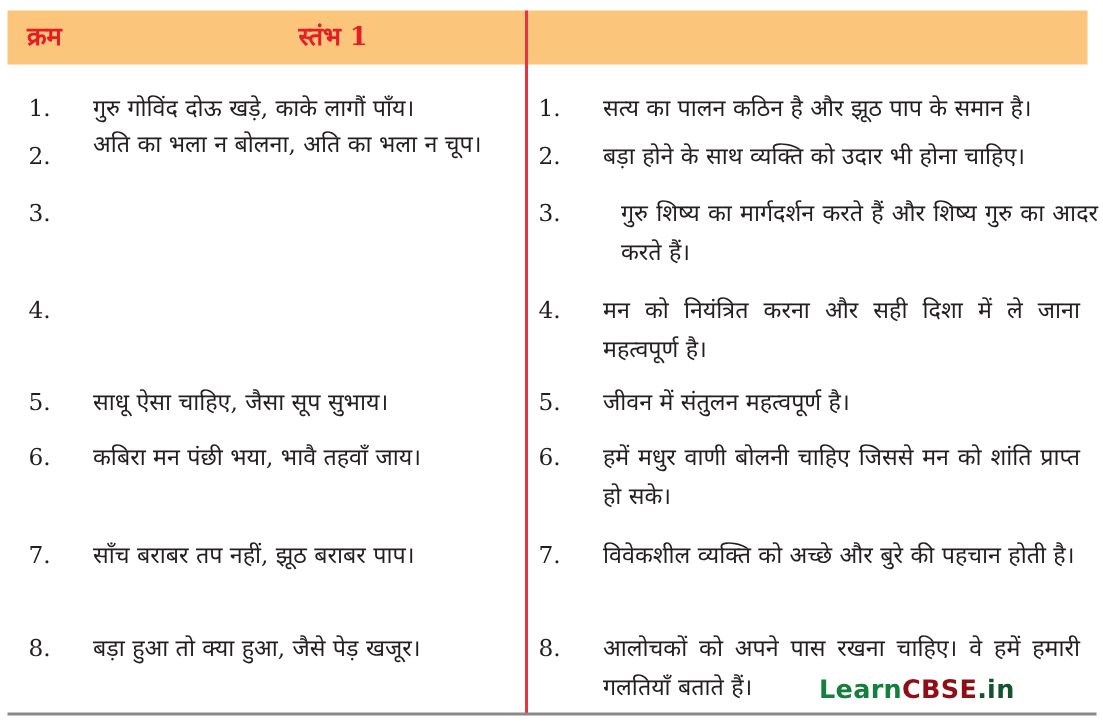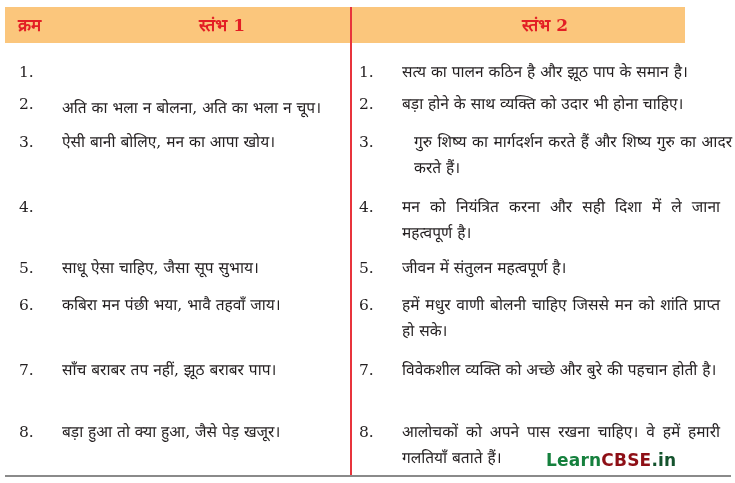--- a/index.html
+++ b/index.html
@@ -22,20 +22,21 @@
       width: 726px;
       height: 469px;
     }
     .header-band {
       position: absolute;
       left: 0;
       top: 0;
       width: 680px;
       height: 36px;
       background: #fbc67c;
+      padding-left: 40px;
     }
     .hdr {
       position: absolute;
       top: 0;
       height: 36px;
       line-height: 36px;
       color: #e31e24;
       font-weight: bold;
       font-size: 17px;
       white-space: nowrap;
@@ -86,33 +87,32 @@
     .wm-cbse { color: #8e0f16; }
     .wm-in { color: #14532d; }
   </style>
 </head>
 <body>
 
 <div class="table">
   <div class="header-band">
     <span class="hdr hdr-kram">क्रम</span>
     <span class="hdr hdr-col1">स्तंभ 1</span>
-    <span class="hdr hdr-col2">स्तंभ 2</span>
   </div>
 
   <div class="divider"></div>
   <div class="bottom-border"></div>
 
   <span class="row-num" style="left:14px; top:52px;">1.</span>
+  <span class="row-text" style="left:57px; top:52px;">गुरु गोविंद दोऊ खड़े, काके लागौं पाँय।</span>
 
   <span class="row-num" style="left:14px; top:84px;">2.</span>
-  <span class="row-text" style="left:57px; top:88px;">अति का भला न बोलना, अति का भला न चूप।</span>
+  <span class="row-text" style="left:57px; top:76px;">अति का भला न बोलना, अति का भला न चूप।</span>
 
   <span class="row-num" style="left:14px; top:122px;">3.</span>
-  <span class="row-text" style="left:57px; top:122px;">ऐसी बानी बोलिए, मन का आपा खोय।</span>
 
   <span class="row-num" style="left:14px; top:187px;">4.</span>
 
   <span class="row-num" style="left:14px; top:248px;">5.</span>
   <span class="row-text" style="left:57px; top:248px;">साधू ऐसा चाहिए, जैसा सूप सुभाय।</span>
 
   <span class="row-num" style="left:14px; top:285px;">6.</span>
   <span class="row-text" style="left:57px; top:285px;text-align:right;">कबिरा मन पंछी भया, भावै तहवाँ जाय।</span>
 
   <span class="row-num" style="left:14px; top:350px;">7.</span>

